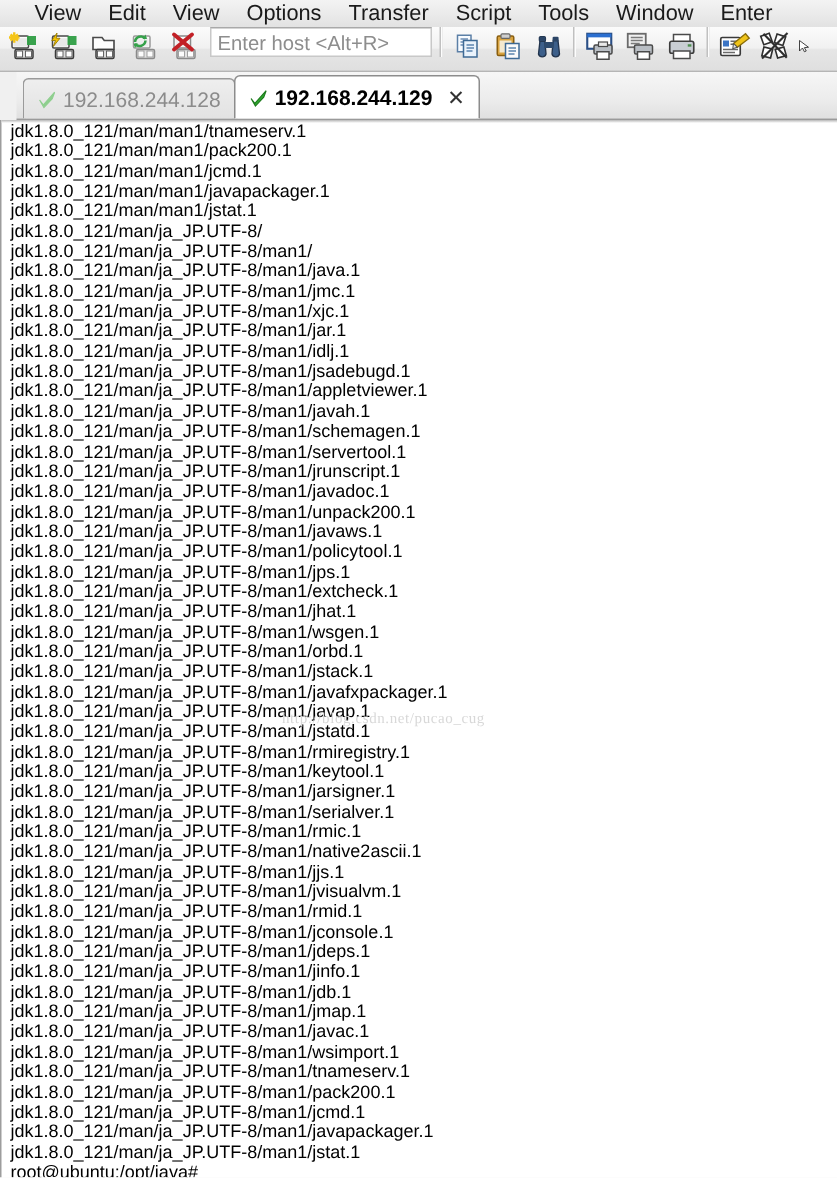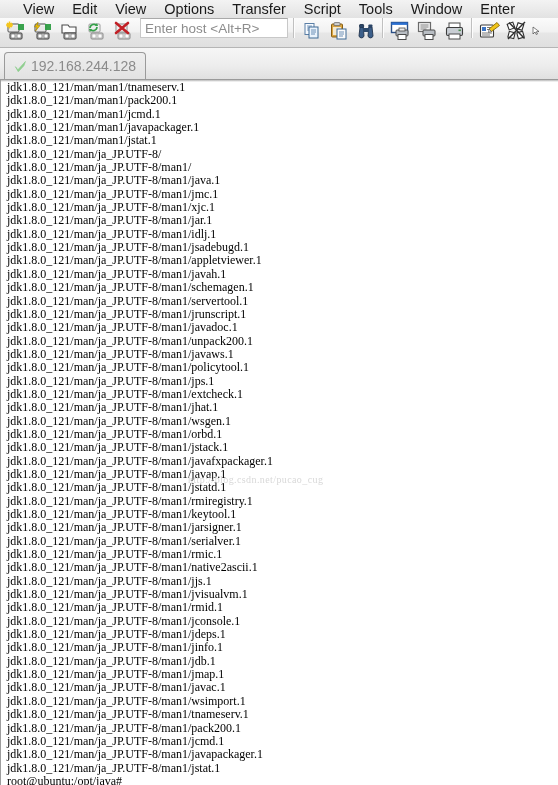--- a/index.html
+++ b/index.html
@@ -99,20 +99,21 @@
   .tabbar {
     height: 32px;
     background: linear-gradient(to bottom, #f6f6f6 0%, #ececec 60%, #e0e0e0 100%);
     border-bottom: 1px solid #9a9a9a;
     display: flex;
     align-items: flex-end;
     padding-left: 4px;
     box-sizing: border-box;
     flex: 0 0 auto;
     position: relative;
+    margin-left: 11px;
   }
   .tab {
     height: 27px;
     display: flex;
     align-items: center;
     padding: 0 9px;
     box-sizing: border-box;
     border: 1px solid #9a9a9a;
     border-bottom: none;
     border-top-left-radius: 4px;
@@ -158,21 +159,21 @@
     position: relative;
     border-left: 1px solid #9d9d9d;
     box-sizing: border-box;
     overflow: hidden;
   }
   .term {
     position: absolute;
     top: 0; left: 0; right: 0; bottom: 0;
     padding: 1px 0 0 6px;
     box-sizing: border-box;
-    font-family: Liberation Serif, serif;
+    font-family: Liberation Sans, sans-serif;
     font-size: 12px;
     line-height: 13.35px;
     color: #000000;
     white-space: pre;
     overflow: hidden;
   }
   .term-line { height: 13.35px; }
   .watermark {
     position: absolute;
     left: 187px;
@@ -364,20 +365,27 @@
     </div>
   </div>
 
   <div class="tabbar" id="tabbar">
       <div class="tab">
         <svg class="tab-check" viewBox="0 0 14 14">
           <path d="M1.5 7.2 L4.2 10.6 L12.3 1.6 L10.6 6.2 L4.6 12.6 Z" fill="#8fcf8f" stroke="#8fcf8f" stroke-width="0.8"></path>
         </svg>
         <span class="tab-label">192.168.244.128</span>
       </div>
+      <div class="tab active">
+        <svg class="tab-check" viewBox="0 0 14 14">
+          <path d="M1.5 7.2 L4.2 10.6 L12.3 1.6 L10.6 6.2 L4.6 12.6 Z" fill="#2fa82f" stroke="#1d7a1d" stroke-width="0.8"></path>
+        </svg>
+        <span class="tab-label">192.168.244.129</span>
+        <span class="tab-close">✕</span>
+      </div>
     </div>
 
   <div class="term-wrap">
     <div class="term-top-shadow"></div>
     <div class="term" id="term"><div class="term-line">jdk1.8.0_121/man/man1/tnameserv.1</div><div class="term-line">jdk1.8.0_121/man/man1/pack200.1</div><div class="term-line">jdk1.8.0_121/man/man1/jcmd.1</div><div class="term-line">jdk1.8.0_121/man/man1/javapackager.1</div><div class="term-line">jdk1.8.0_121/man/man1/jstat.1</div><div class="term-line">jdk1.8.0_121/man/ja_JP.UTF-8/</div><div class="term-line">jdk1.8.0_121/man/ja_JP.UTF-8/man1/</div><div class="term-line">jdk1.8.0_121/man/ja_JP.UTF-8/man1/java.1</div><div class="term-line">jdk1.8.0_121/man/ja_JP.UTF-8/man1/jmc.1</div><div class="term-line">jdk1.8.0_121/man/ja_JP.UTF-8/man1/xjc.1</div><div class="term-line">jdk1.8.0_121/man/ja_JP.UTF-8/man1/jar.1</div><div class="term-line">jdk1.8.0_121/man/ja_JP.UTF-8/man1/idlj.1</div><div class="term-line">jdk1.8.0_121/man/ja_JP.UTF-8/man1/jsadebugd.1</div><div class="term-line">jdk1.8.0_121/man/ja_JP.UTF-8/man1/appletviewer.1</div><div class="term-line">jdk1.8.0_121/man/ja_JP.UTF-8/man1/javah.1</div><div class="term-line">jdk1.8.0_121/man/ja_JP.UTF-8/man1/schemagen.1</div><div class="term-line">jdk1.8.0_121/man/ja_JP.UTF-8/man1/servertool.1</div><div class="term-line">jdk1.8.0_121/man/ja_JP.UTF-8/man1/jrunscript.1</div><div class="term-line">jdk1.8.0_121/man/ja_JP.UTF-8/man1/javadoc.1</div><div class="term-line">jdk1.8.0_121/man/ja_JP.UTF-8/man1/unpack200.1</div><div class="term-line">jdk1.8.0_121/man/ja_JP.UTF-8/man1/javaws.1</div><div class="term-line">jdk1.8.0_121/man/ja_JP.UTF-8/man1/policytool.1</div><div class="term-line">jdk1.8.0_121/man/ja_JP.UTF-8/man1/jps.1</div><div class="term-line">jdk1.8.0_121/man/ja_JP.UTF-8/man1/extcheck.1</div><div class="term-line">jdk1.8.0_121/man/ja_JP.UTF-8/man1/jhat.1</div><div class="term-line">jdk1.8.0_121/man/ja_JP.UTF-8/man1/wsgen.1</div><div class="term-line">jdk1.8.0_121/man/ja_JP.UTF-8/man1/orbd.1</div><div class="term-line">jdk1.8.0_121/man/ja_JP.UTF-8/man1/jstack.1</div><div class="term-line">jdk1.8.0_121/man/ja_JP.UTF-8/man1/javafxpackager.1</div><div class="term-line">jdk1.8.0_121/man/ja_JP.UTF-8/man1/javap.1</div><div class="term-line">jdk1.8.0_121/man/ja_JP.UTF-8/man1/jstatd.1</div><div class="term-line">jdk1.8.0_121/man/ja_JP.UTF-8/man1/rmiregistry.1</div><div class="term-line">jdk1.8.0_121/man/ja_JP.UTF-8/man1/keytool.1</div><div class="term-line">jdk1.8.0_121/man/ja_JP.UTF-8/man1/jarsigner.1</div><div class="term-line">jdk1.8.0_121/man/ja_JP.UTF-8/man1/serialver.1</div><div class="term-line">jdk1.8.0_121/man/ja_JP.UTF-8/man1/rmic.1</div><div class="term-line">jdk1.8.0_121/man/ja_JP.UTF-8/man1/native2ascii.1</div><div class="term-line">jdk1.8.0_121/man/ja_JP.UTF-8/man1/jjs.1</div><div class="term-line">jdk1.8.0_121/man/ja_JP.UTF-8/man1/jvisualvm.1</div><div class="term-line">jdk1.8.0_121/man/ja_JP.UTF-8/man1/rmid.1</div><div class="term-line">jdk1.8.0_121/man/ja_JP.UTF-8/man1/jconsole.1</div><div class="term-line">jdk1.8.0_121/man/ja_JP.UTF-8/man1/jdeps.1</div><div class="term-line">jdk1.8.0_121/man/ja_JP.UTF-8/man1/jinfo.1</div><div class="term-line">jdk1.8.0_121/man/ja_JP.UTF-8/man1/jdb.1</div><div class="term-line">jdk1.8.0_121/man/ja_JP.UTF-8/man1/jmap.1</div><div class="term-line">jdk1.8.0_121/man/ja_JP.UTF-8/man1/javac.1</div><div class="term-line">jdk1.8.0_121/man/ja_JP.UTF-8/man1/wsimport.1</div><div class="term-line">jdk1.8.0_121/man/ja_JP.UTF-8/man1/tnameserv.1</div><div class="term-line">jdk1.8.0_121/man/ja_JP.UTF-8/man1/pack200.1</div><div class="term-line">jdk1.8.0_121/man/ja_JP.UTF-8/man1/jcmd.1</div><div class="term-line">jdk1.8.0_121/man/ja_JP.UTF-8/man1/javapackager.1</div><div class="term-line">jdk1.8.0_121/man/ja_JP.UTF-8/man1/jstat.1</div><div class="term-line">root@ubuntu:/opt/java#</div></div>
     <div class="watermark">http://blog.csdn.net/pucao_cug</div>
   </div>
 
 </div>
 

